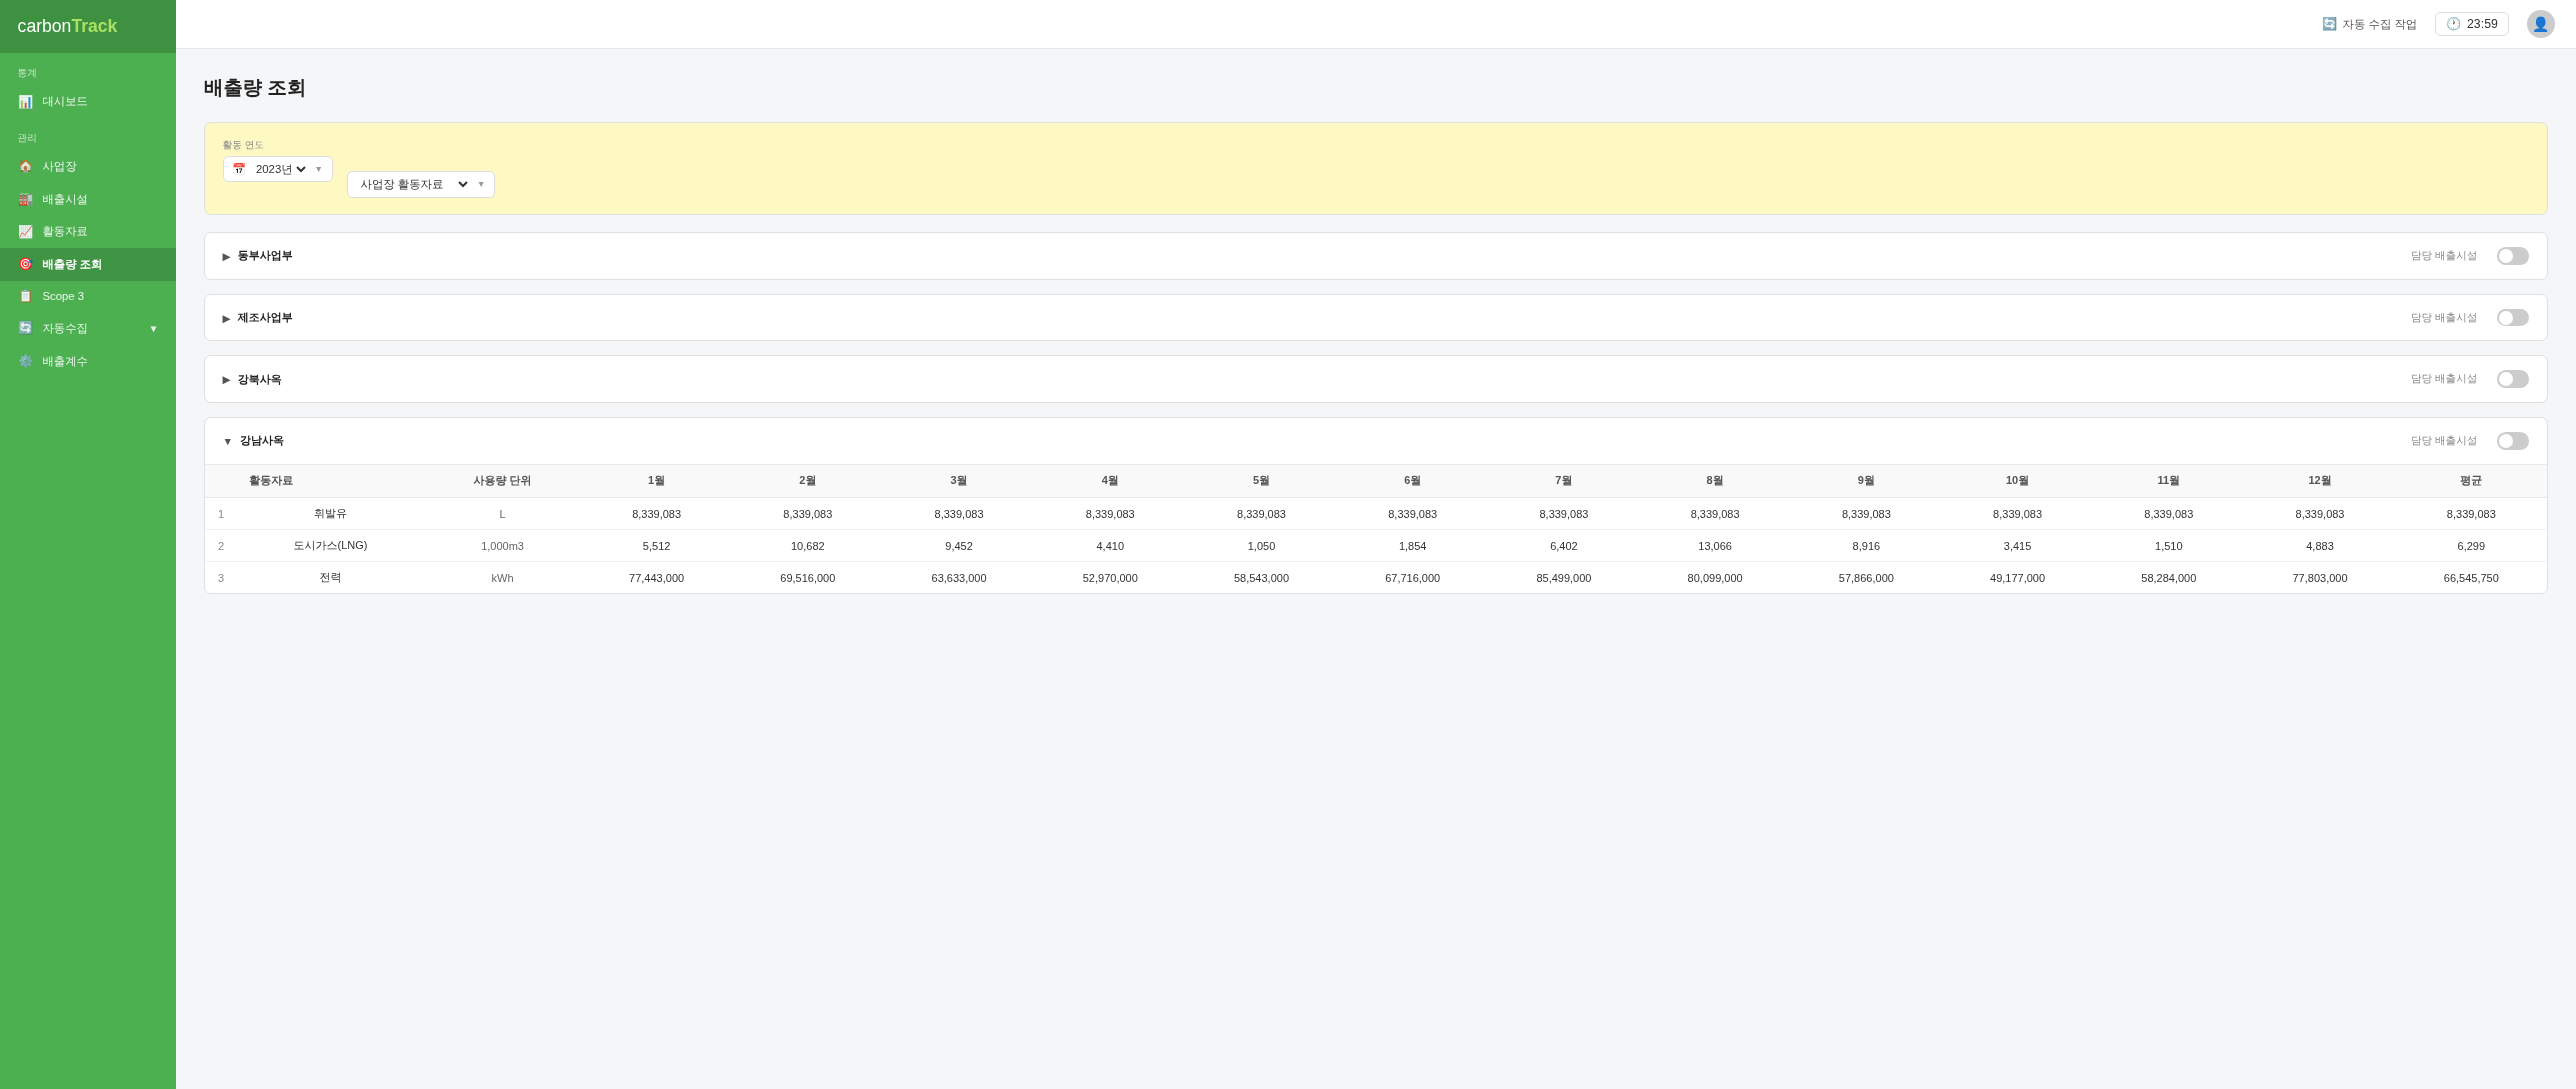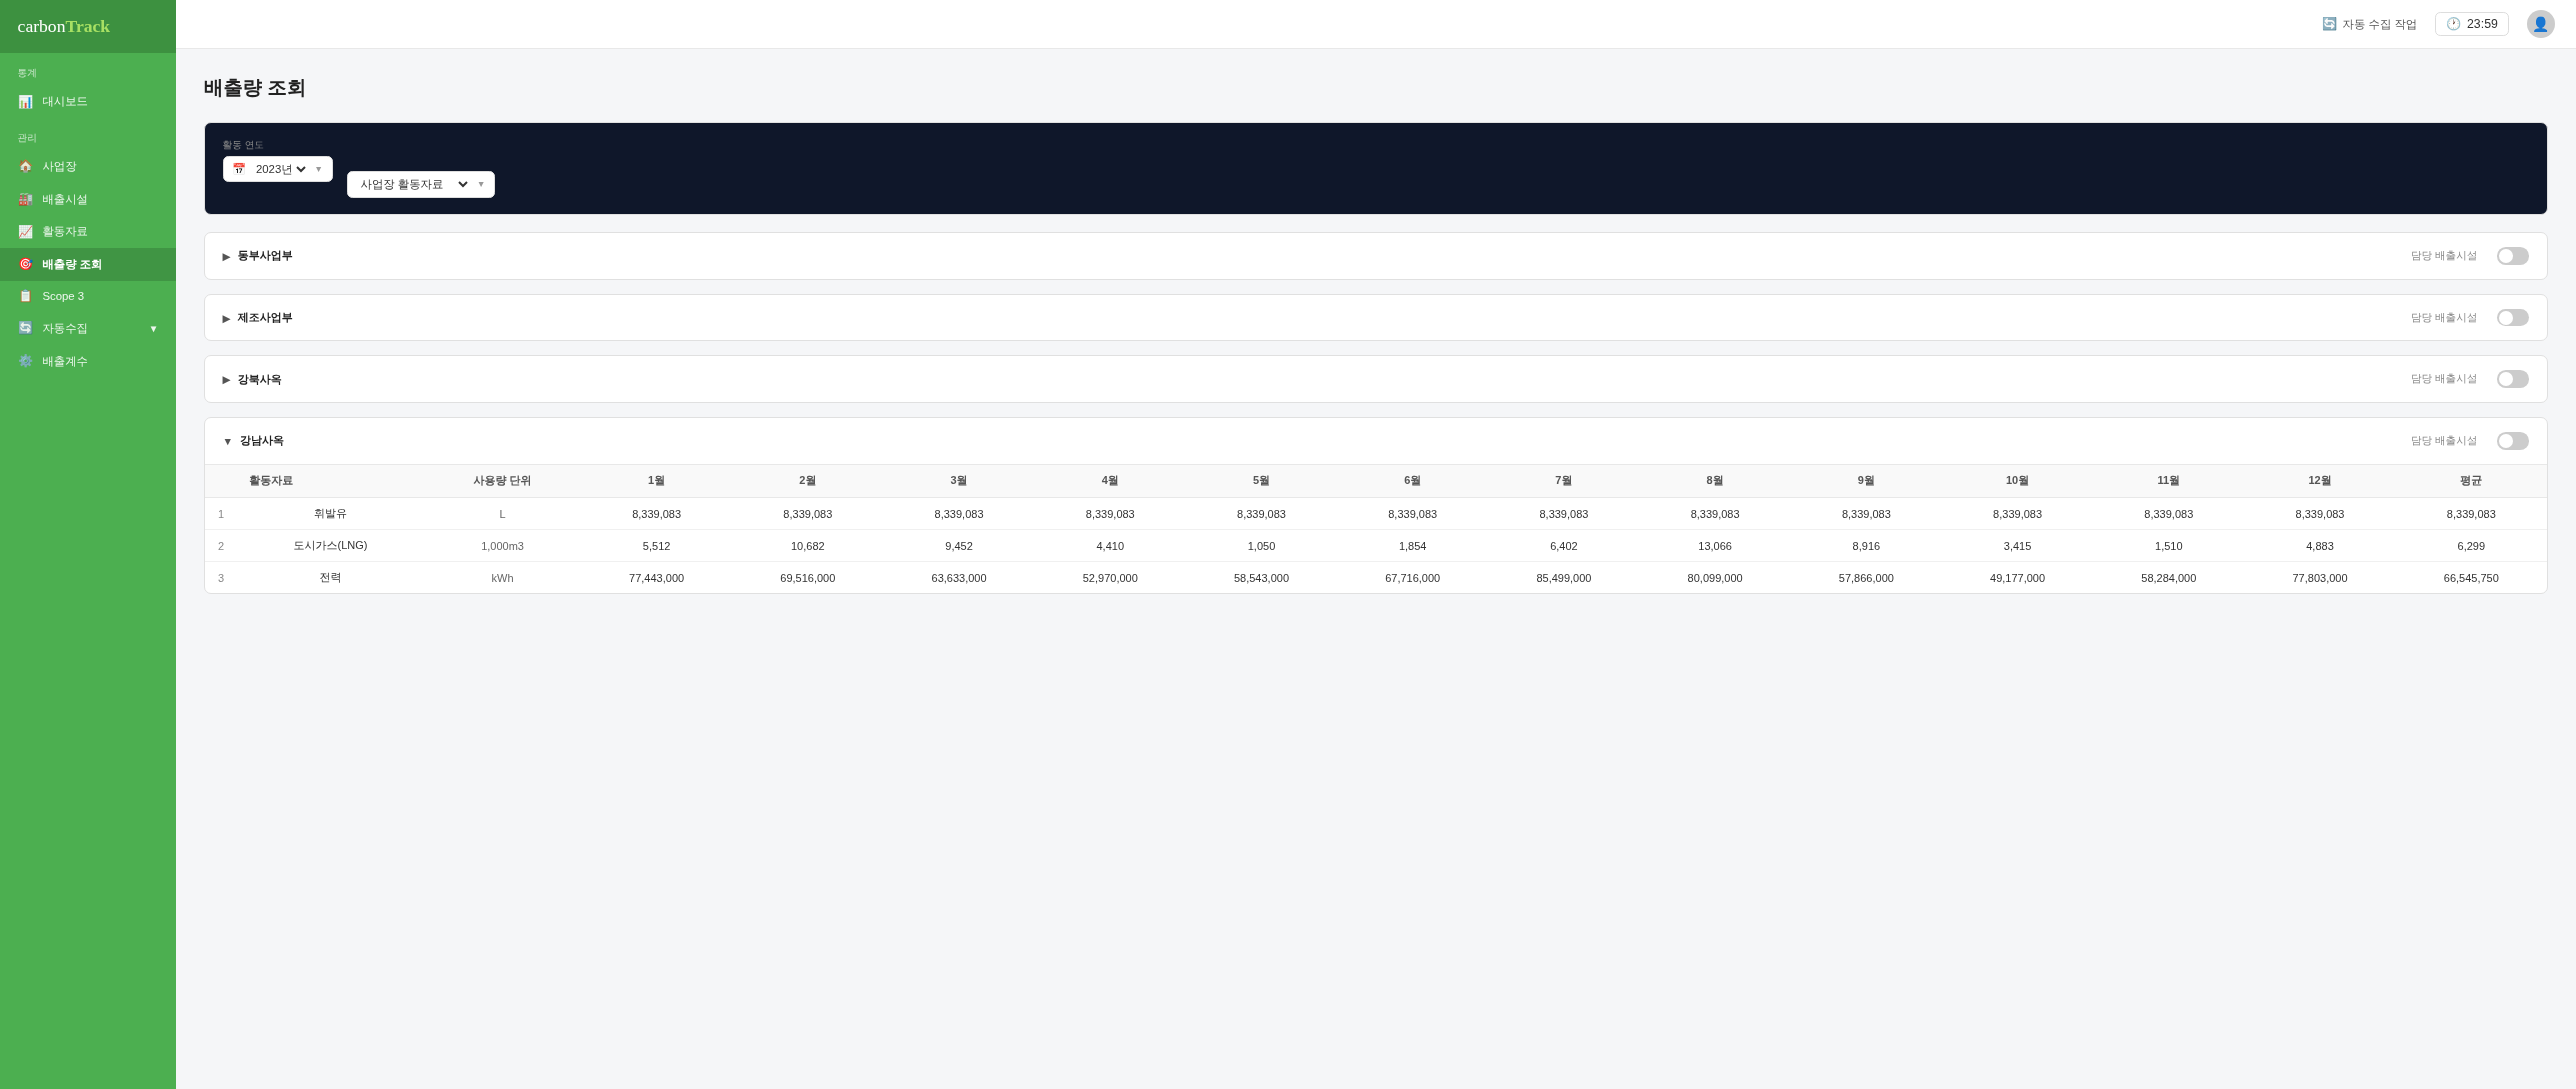--- a/index.html
+++ b/index.html
@@ -14,21 +14,20 @@
       display: flex;
       flex-direction: column;
       height: 100vh;
     }
     .sidebar-logo {
       padding: 16px 17.6px;
       font-size: 17.6px;
       font-weight: bold;
       background: #3d9140;
       color: white;
-      font-family: Liberation Serif, serif;
     }
     .sidebar-logo span.carbon { color: white; font-weight: 400; }
     .sidebar-logo span.track { color: #a8e063; font-weight: 700; }
     .sidebar-section-label {
       font-size: 9.7px;
       color: rgba(255,255,255,0.7);
       padding: 14px 17.6px 5.3px;
     }
     .sidebar-item {
       display: flex;
@@ -97,21 +96,21 @@
     }
 
     .page-title {
       font-size: 19.4px;
       font-weight: 700;
       color: #222;
       margin-bottom: 21px;
     }
 
     .filter-bar {
-      background: #0f172a;
+      background: #fef9c3;
       border: 0.9px solid #e0e0e0;
       border-radius: 7px;
       padding: 16px 17.6px;
       display: flex;
       gap: 14px;
       margin-bottom: 17.6px;
     }
     .filter-group {
       display: flex;
       flex-direction: column;

